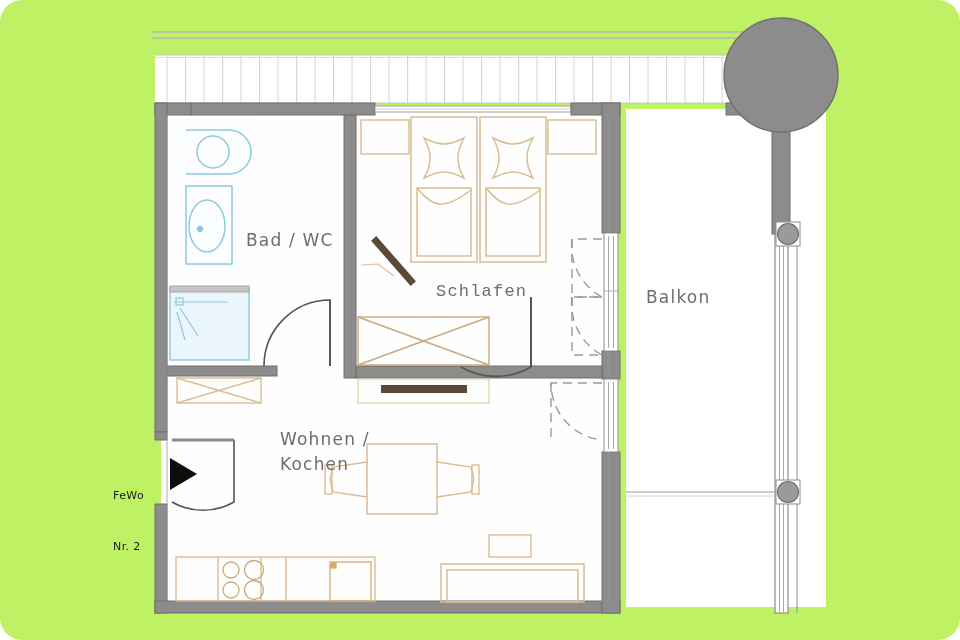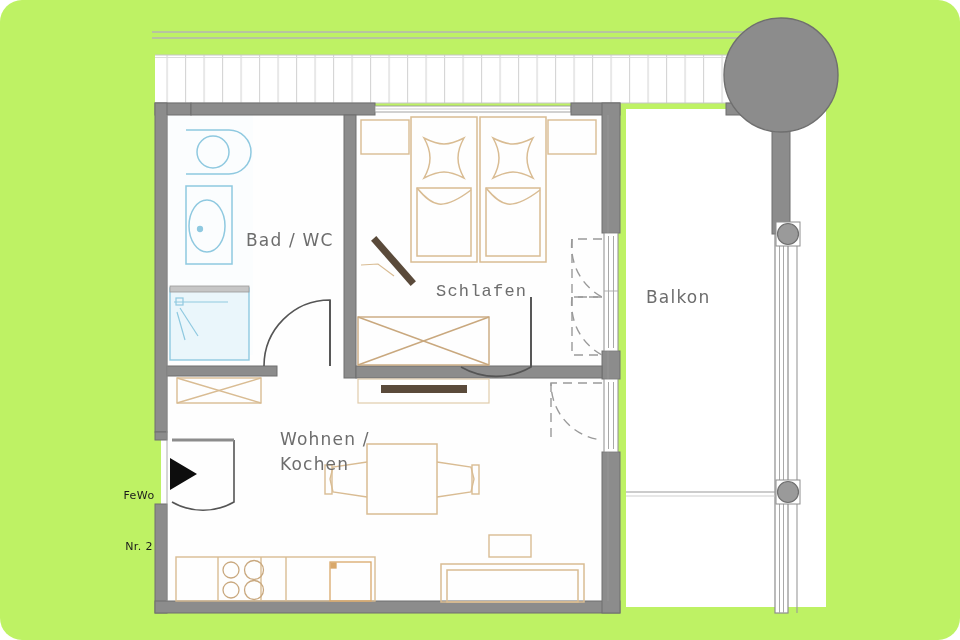--- a/index.html
+++ b/index.html
@@ -37,21 +37,20 @@
     white-space: pre;
     line-height: 1.45;
     pointer-events: none;
   }
   .unit-label {
     position: absolute;
     color: #1b1b1b;
     font-family: "DejaVu Sans", sans-serif;
     font-size: 11px;
     letter-spacing: 0.4px;
-    text-align: center;
     line-height: 1.55;
     white-space: pre;
   }
 </style>
 </head>
 <body>
 
 <div id="plan-root">
 
   <svg id="plan-svg" viewBox="0 0 960 640">

